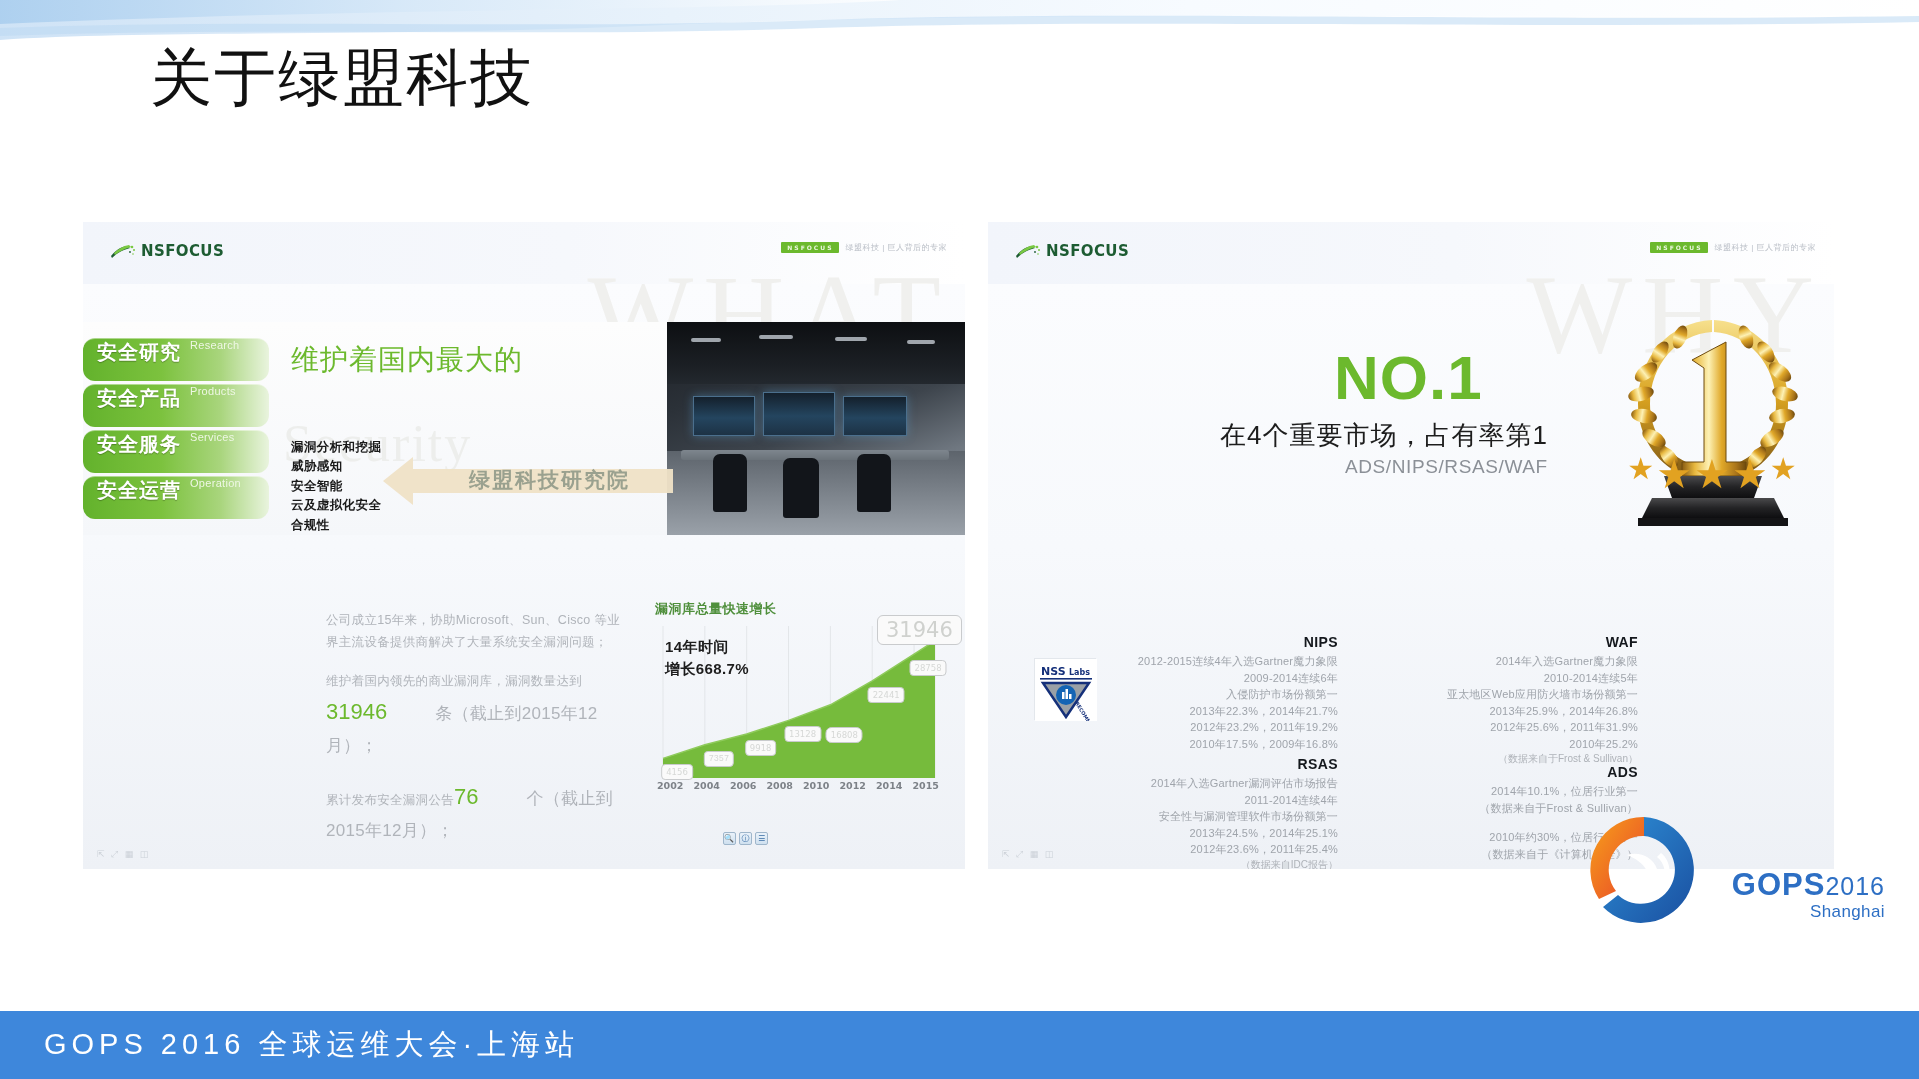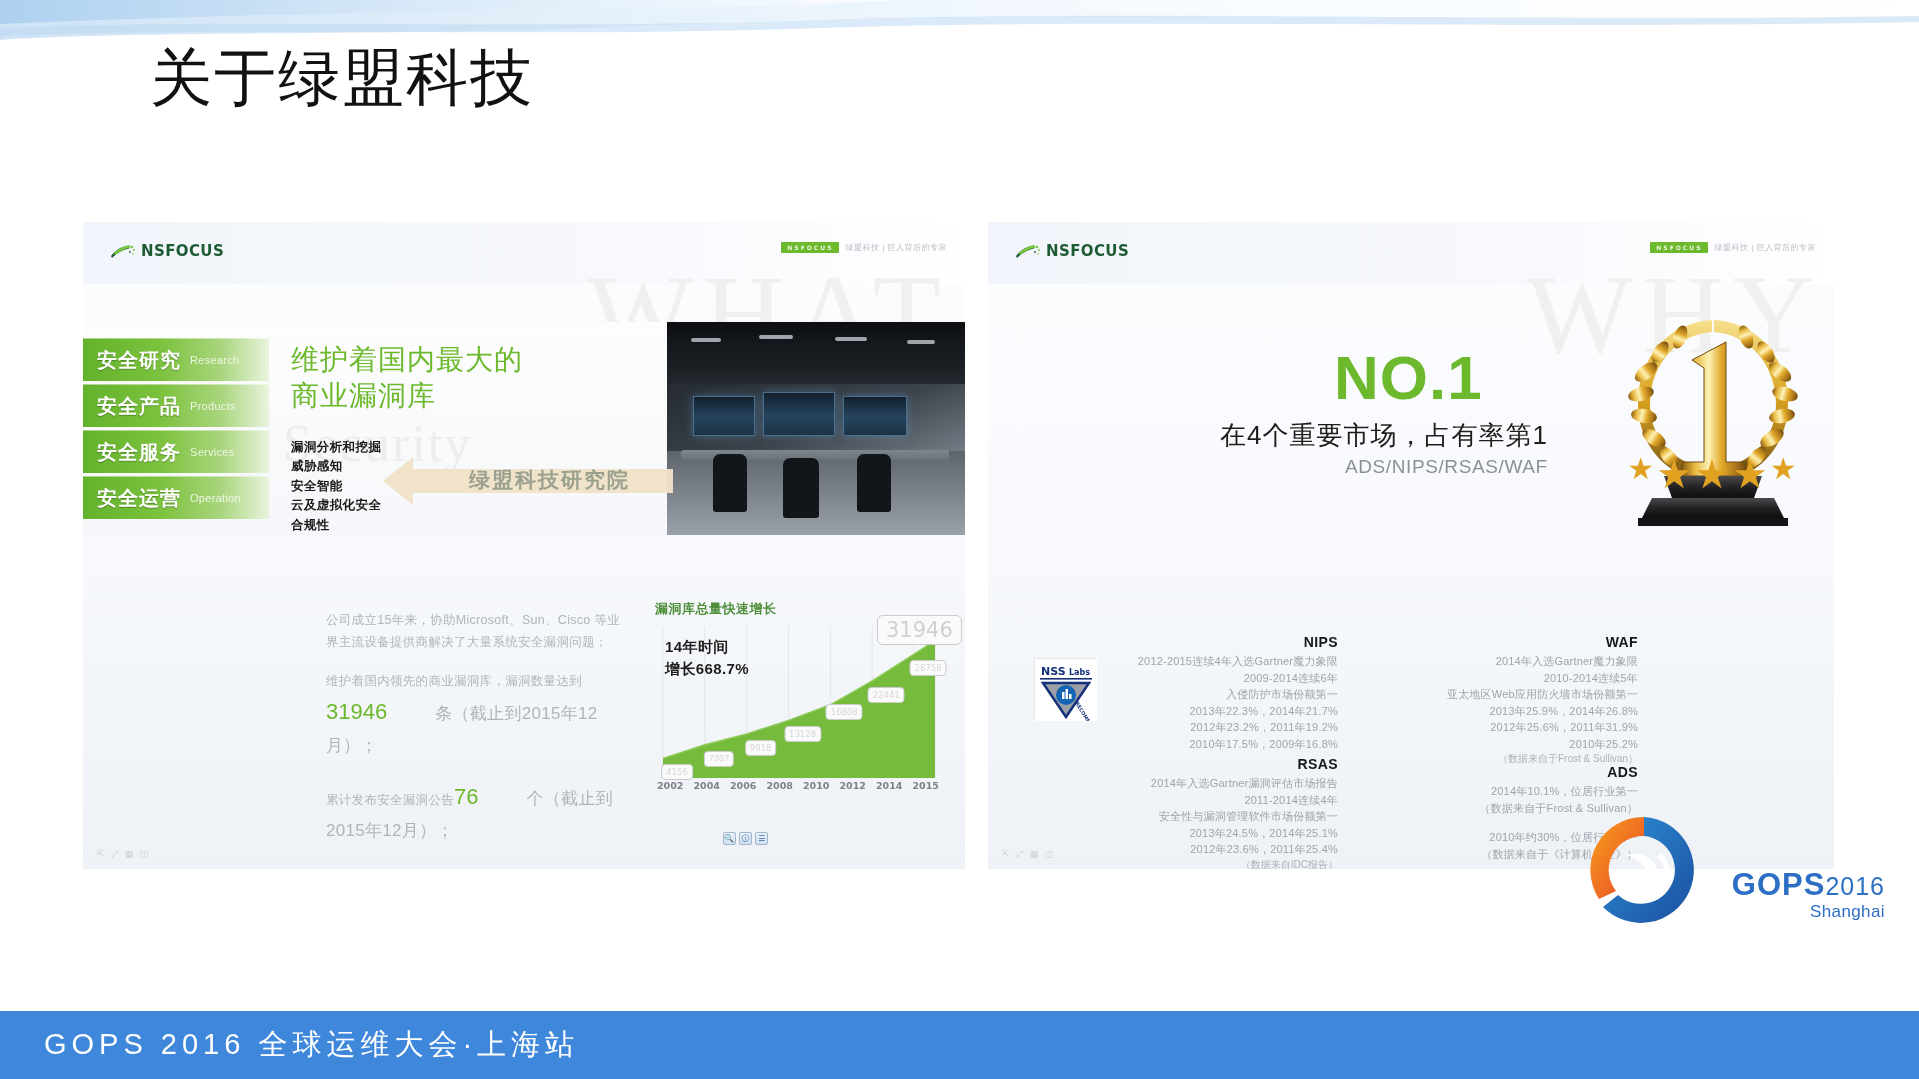--- a/index.html
+++ b/index.html
@@ -114,22 +114,23 @@
   .hero-left {
     position: absolute; left: 0; top: 0; right: 298px; height: 213px;
     background: linear-gradient(to bottom,#fdfdfd,#f5f7fa);
   }
 
   
   .navblocks { position: absolute; left: 0; top: 16px; width: 186px; }
   .navrow {
     height: 43px; margin-bottom: 3px;
     background: linear-gradient(to right, #63b22c 0%, #7cc23e 42%, #a9d57d 74%, #e9f4de 100%);
-    display: flex; align-items: center; padding-left: 14px; gap: 9px;
+    display: flex; padding-left: 14px; gap: 9px;
     border-top: 1px solid rgba(255,255,255,.45);
+    border-radius: 12px;
   }
   .navrow-cn {
     font-size: 20px; font-weight: bold; color: #ffffff;
     text-shadow: 0 1px 1px rgba(0,0,0,.28);
     letter-spacing: 1px; white-space: nowrap;
   }
   .navrow-en { font-size: 11px; color: #eef7e4; letter-spacing: .3px; }
 
   
   .hero-h1 {
@@ -366,21 +367,20 @@
       <div class="navrow">
         <span class="navrow-cn">安全运营</span>
         <span class="navrow-en">Operation</span>
       </div>
     </div>
 
     <div class="hero-sec-wm">Security</div>
 
     <div class="hero-h1">
       <div>维护着国内最大的</div>
-      <div>商业漏洞库</div>
     </div>
 
     <div class="arrow-wrap">
       <svg width="290" height="56" viewBox="0 0 290 56">
         <polygon points="0,28 30,4 30,16 290,16 290,40 30,40 30,52" fill="#efe2c6" opacity="0.95"></polygon>
       </svg>
       <span class="arrow-label">绿盟科技研究院</span>
     </div>
 
     <div class="hero-bullets">
@@ -424,21 +424,21 @@
             <line x1="282" y1="0" x2="282" y2="152"></line>
           </g>
         <polygon id="chart-area" fill="#76bb3c" points="10,152 10,132.39811764705883 51.84615384615385,118.84094117647058 93.6923076923077,107.99435294117646 135.53846153846155,94.39905882352942 177.3846153846154,78.81317647058823 219.23076923076925,54.95576470588236 261.0769230769231,28.20141176470588 282,14.69929411764707 282,152"></polygon>
         <polyline id="chart-line" fill="none" stroke="#8fcb5c" stroke-width="1.5" points="10,132.39811764705883 51.84615384615385,118.84094117647058 93.6923076923077,107.99435294117646 135.53846153846155,94.39905882352942 177.3846153846154,78.81317647058823 219.23076923076925,54.95576470588236 261.0769230769231,28.20141176470588 282,14.69929411764707"></polyline>
       </svg>
       <div id="chart-labels">
           <div class="dlabel" style="left: 24px; top: 146.398px;">4156</div>
           <div class="dlabel" style="left: 65.8462px; top: 132.841px; font-family: Liberation Mono, monospace;">7357</div>
           <div class="dlabel" style="left: 107.692px; top: 121.994px;">9918</div>
           <div class="dlabel" style="left: 149.538px; top: 108.399px;">13128</div>
-          <div class="dlabel" style="left: 191.385px; top: 86px;">16808</div>
+          <div class="dlabel" style="left: 191.385px; top: 109px; border-radius: 6px;">16808</div>
           <div class="dlabel" style="left: 233.231px; top: 68.9558px;">22441</div>
           <div class="dlabel" style="left: 275.077px; top: 42.2014px;">28758</div>
           <div class="dlabel-top" style="left: 224px; top: -11.3007px;">31946</div>
         </div>
     </div>
 
     <div class="chart-axis" id="chart-axis">
         <span>2002</span>
         <span>2004</span>
         <span>2006</span>

